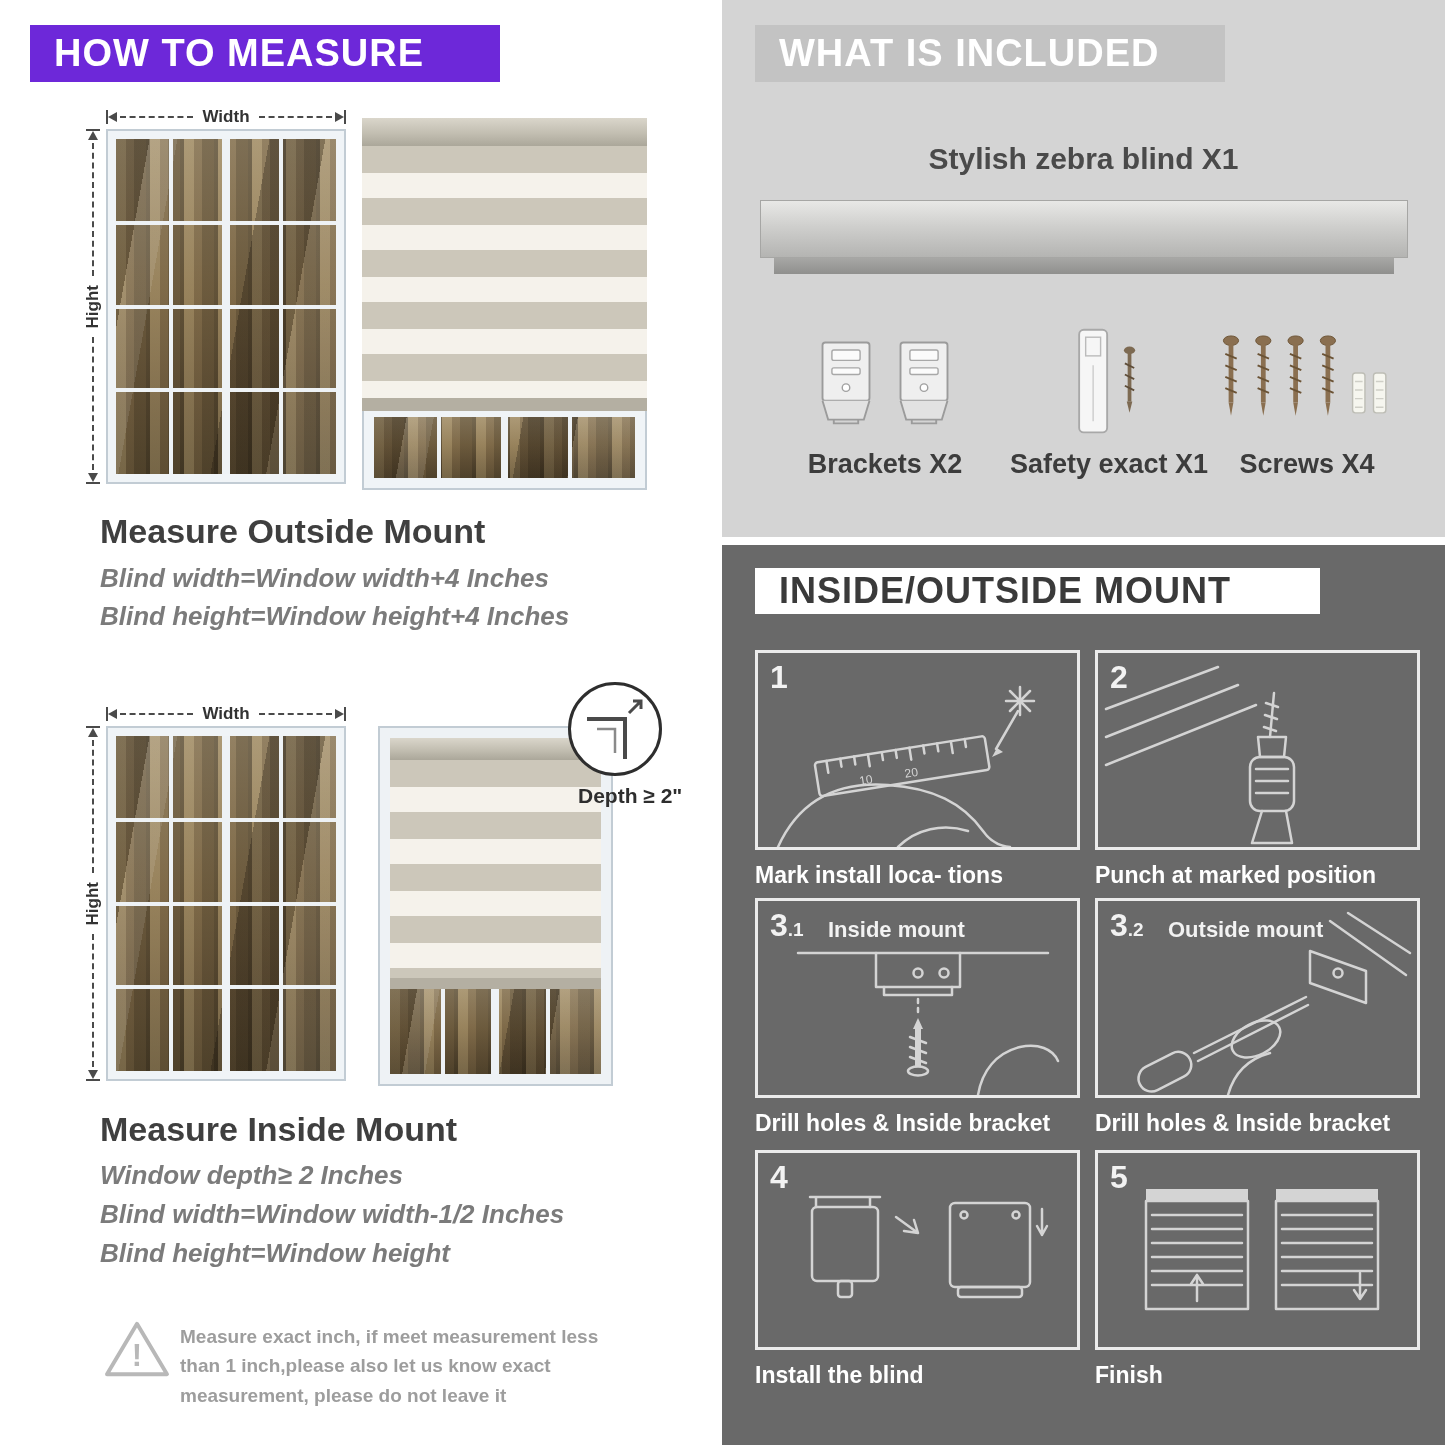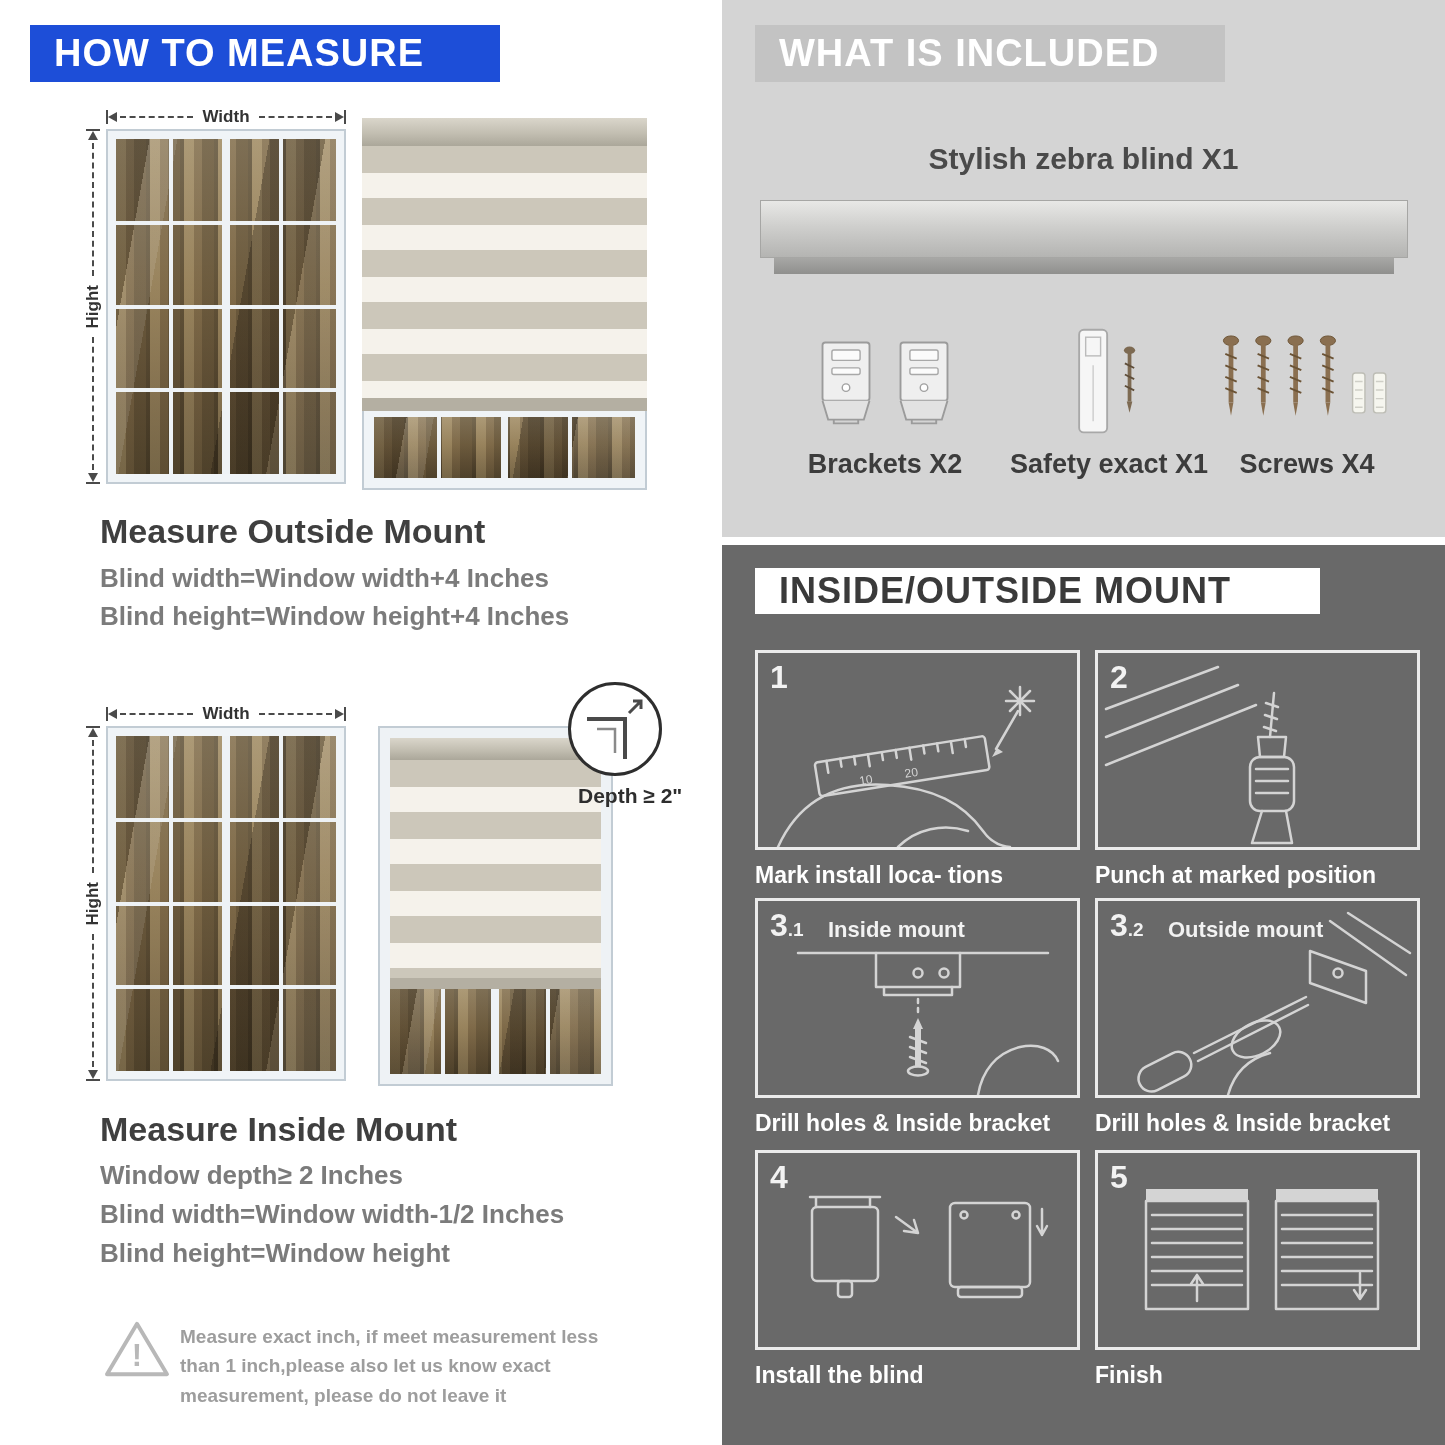--- a/index.html
+++ b/index.html
@@ -4,27 +4,27 @@
 <style>
   html,body{margin:0;padding:0;background:#ffffff;}
   .canvas{
     position:relative;width:1445px;height:1445px;background:#ffffff;overflow:hidden;
     font-family:"Liberation Sans",sans-serif;
   }
   .abs{position:absolute;}
 
   
   .banner{display:flex;align-items:center;padding-left:24px;font-weight:bold;box-sizing:border-box;}
-  .banner-left{left:30px;top:25px;width:470px;height:57px;background:#1d4ed8;color:#ffffff;font-size:38px;letter-spacing:1px;}
+  .banner-left{left:30px;top:25px;width:470px;height:57px;background:#6d28d9;color:#ffffff;font-size:38px;letter-spacing:1px;}
   .banner-incl{left:33px;top:25px;width:470px;height:57px;background:#c3c3c3;color:#ffffff;font-size:38px;letter-spacing:1px;}
   .banner-mount{left:33px;top:23px;width:565px;height:46px;background:#ffffff;color:#3a3a3a;font-size:36px;letter-spacing:1px;}
 
   
   .h-mount{position:absolute;font-size:34px;font-weight:bold;color:#3f3f3f;margin:0;}
-  .gline{position:absolute;font-size:26px;font-weight:bold;color:#7b7b7b;margin:0;white-space:nowrap;}
+  .gline{position:absolute;font-size:26px;font-weight:bold;color:#7b7b7b;margin:0;white-space:nowrap;font-style:italic;}
 
   
   .harrow{display:flex;align-items:center;height:24px;width:240px;}
   .harrow .tick{width:2px;height:14px;background:#4a4a4a;}
   .harrow .head{width:0;height:0;border-top:5px solid transparent;border-bottom:5px solid transparent;}
   .harrow .hl{border-right:9px solid #4a4a4a;}
   .harrow .hr{border-left:9px solid #4a4a4a;}
   .harrow .dash{flex:1;height:0;border-top:2px dashed #4a4a4a;margin:0 3px;}
   .alabel{font-size:17px;font-weight:bold;color:#333;padding:0 6px;white-space:nowrap;}
   .varrow{display:flex;flex-direction:column;align-items:center;width:26px;height:355px;}

